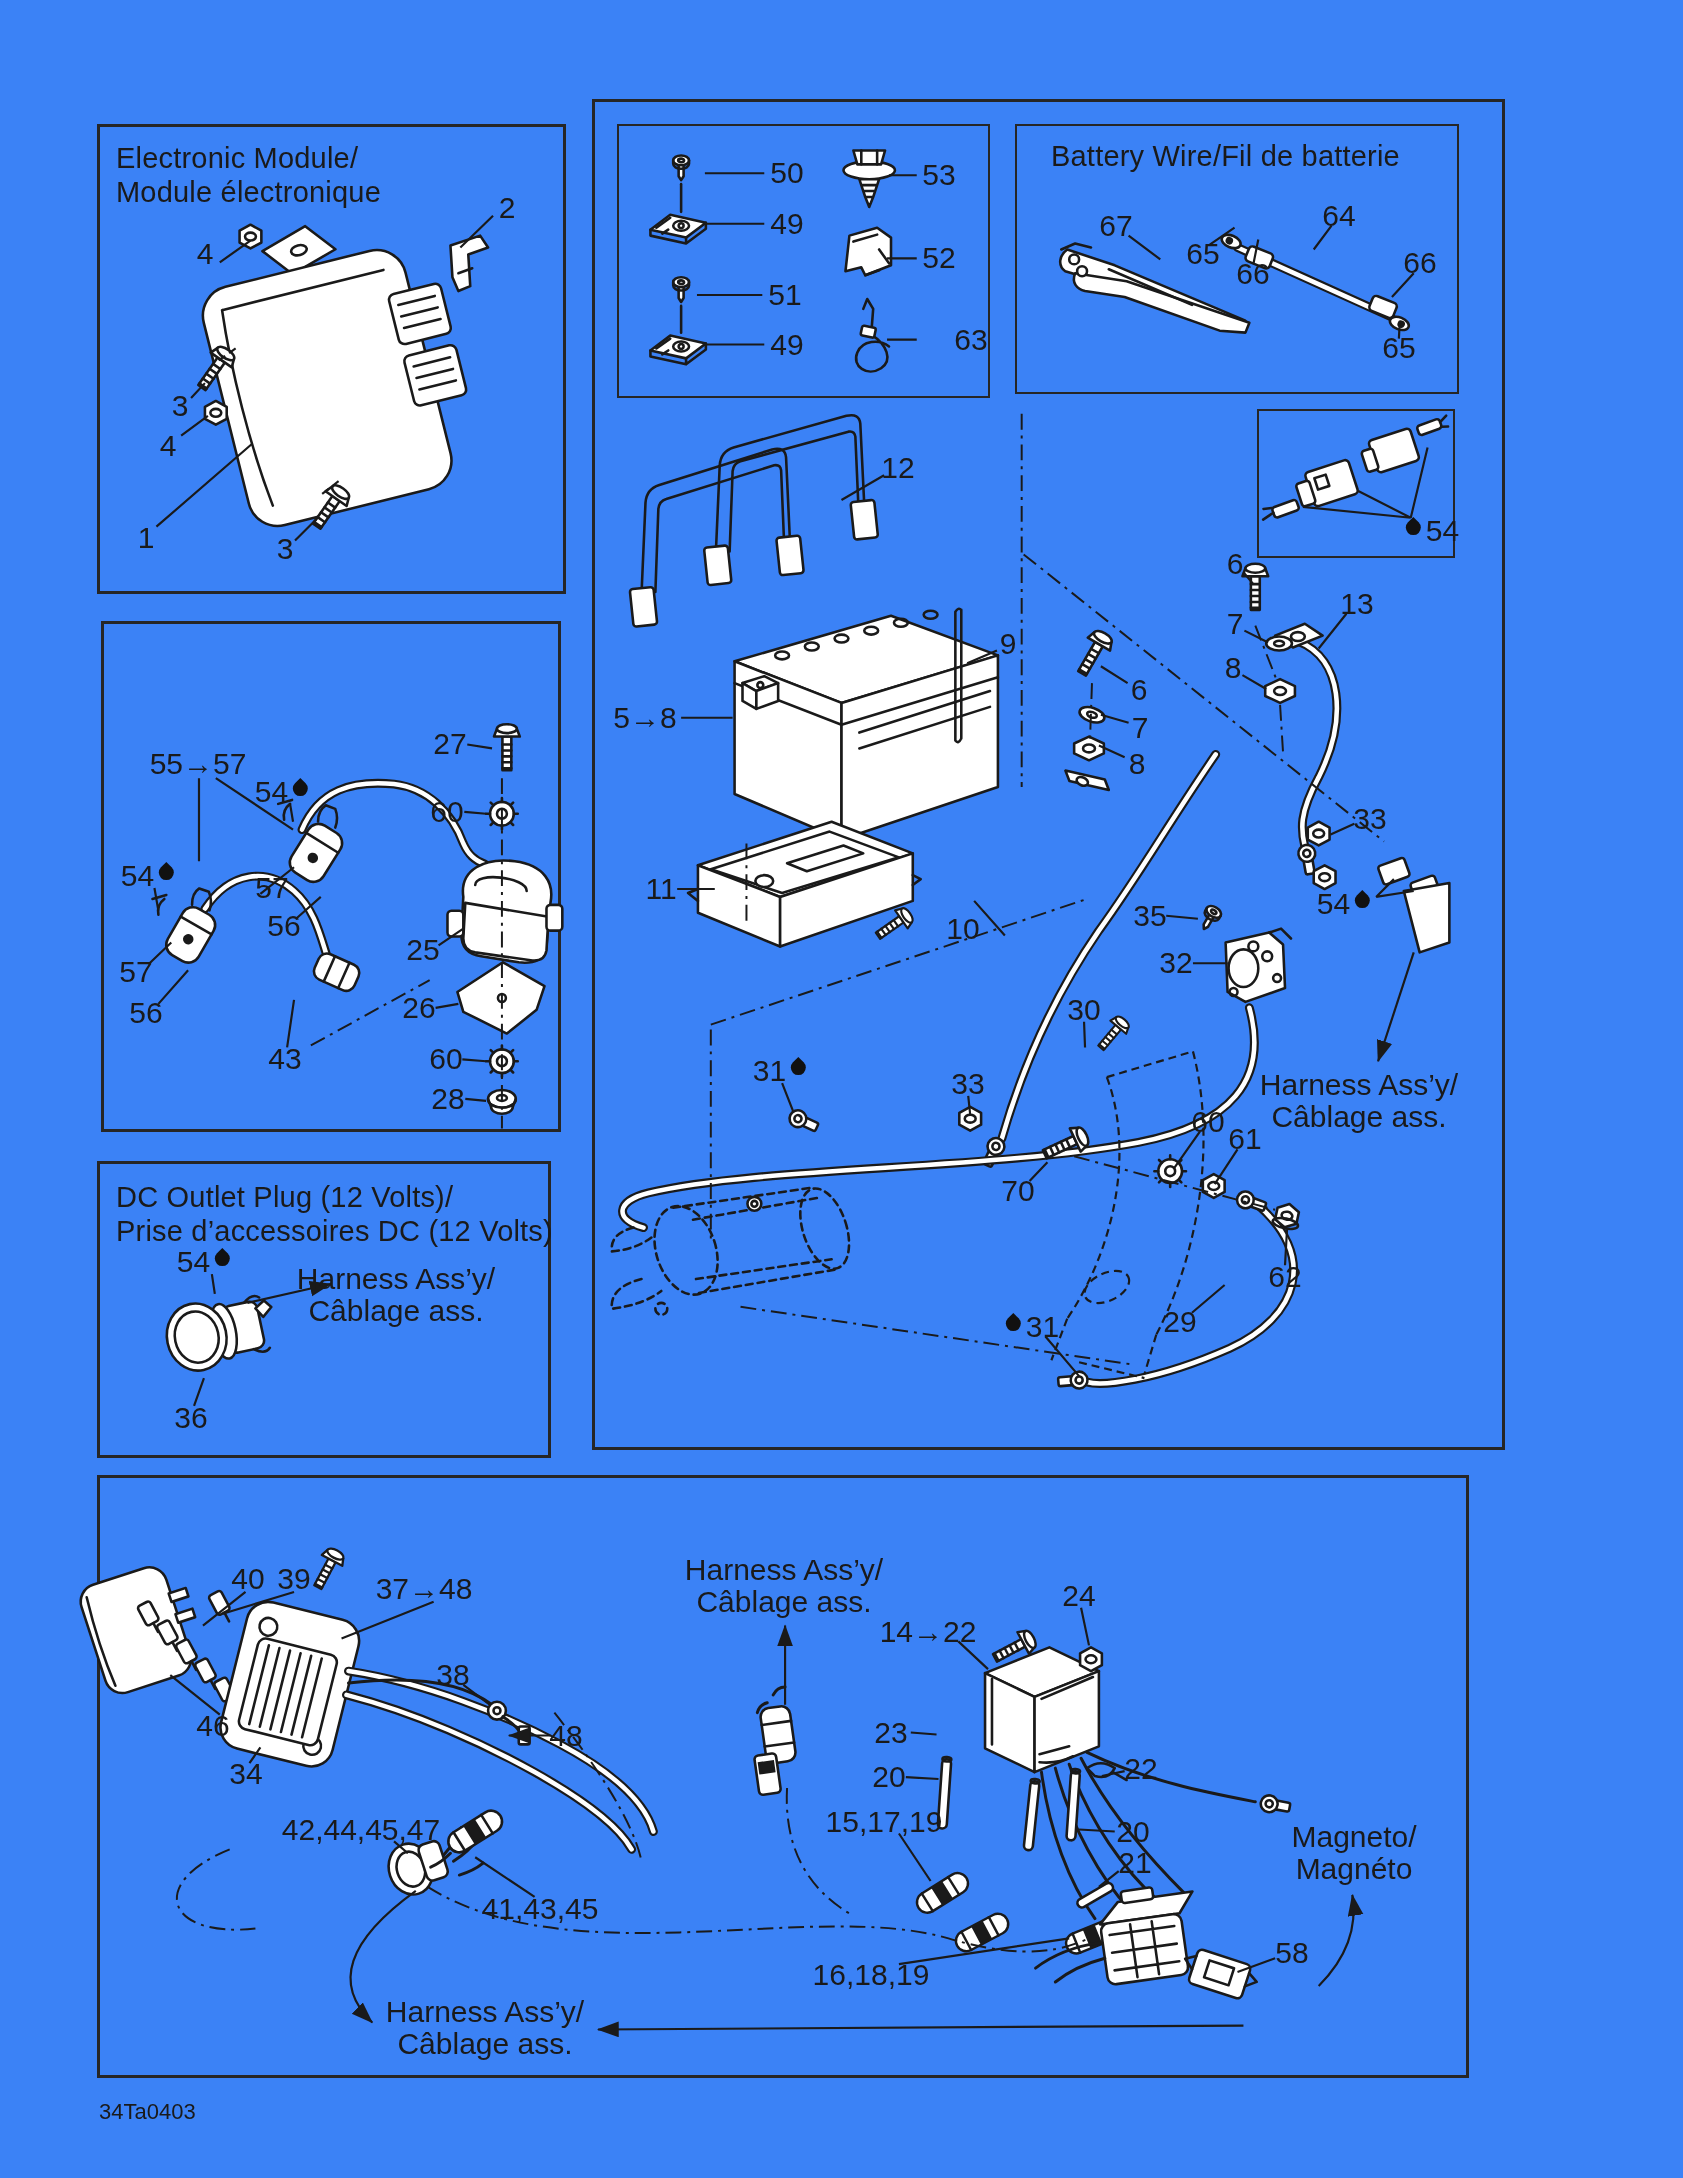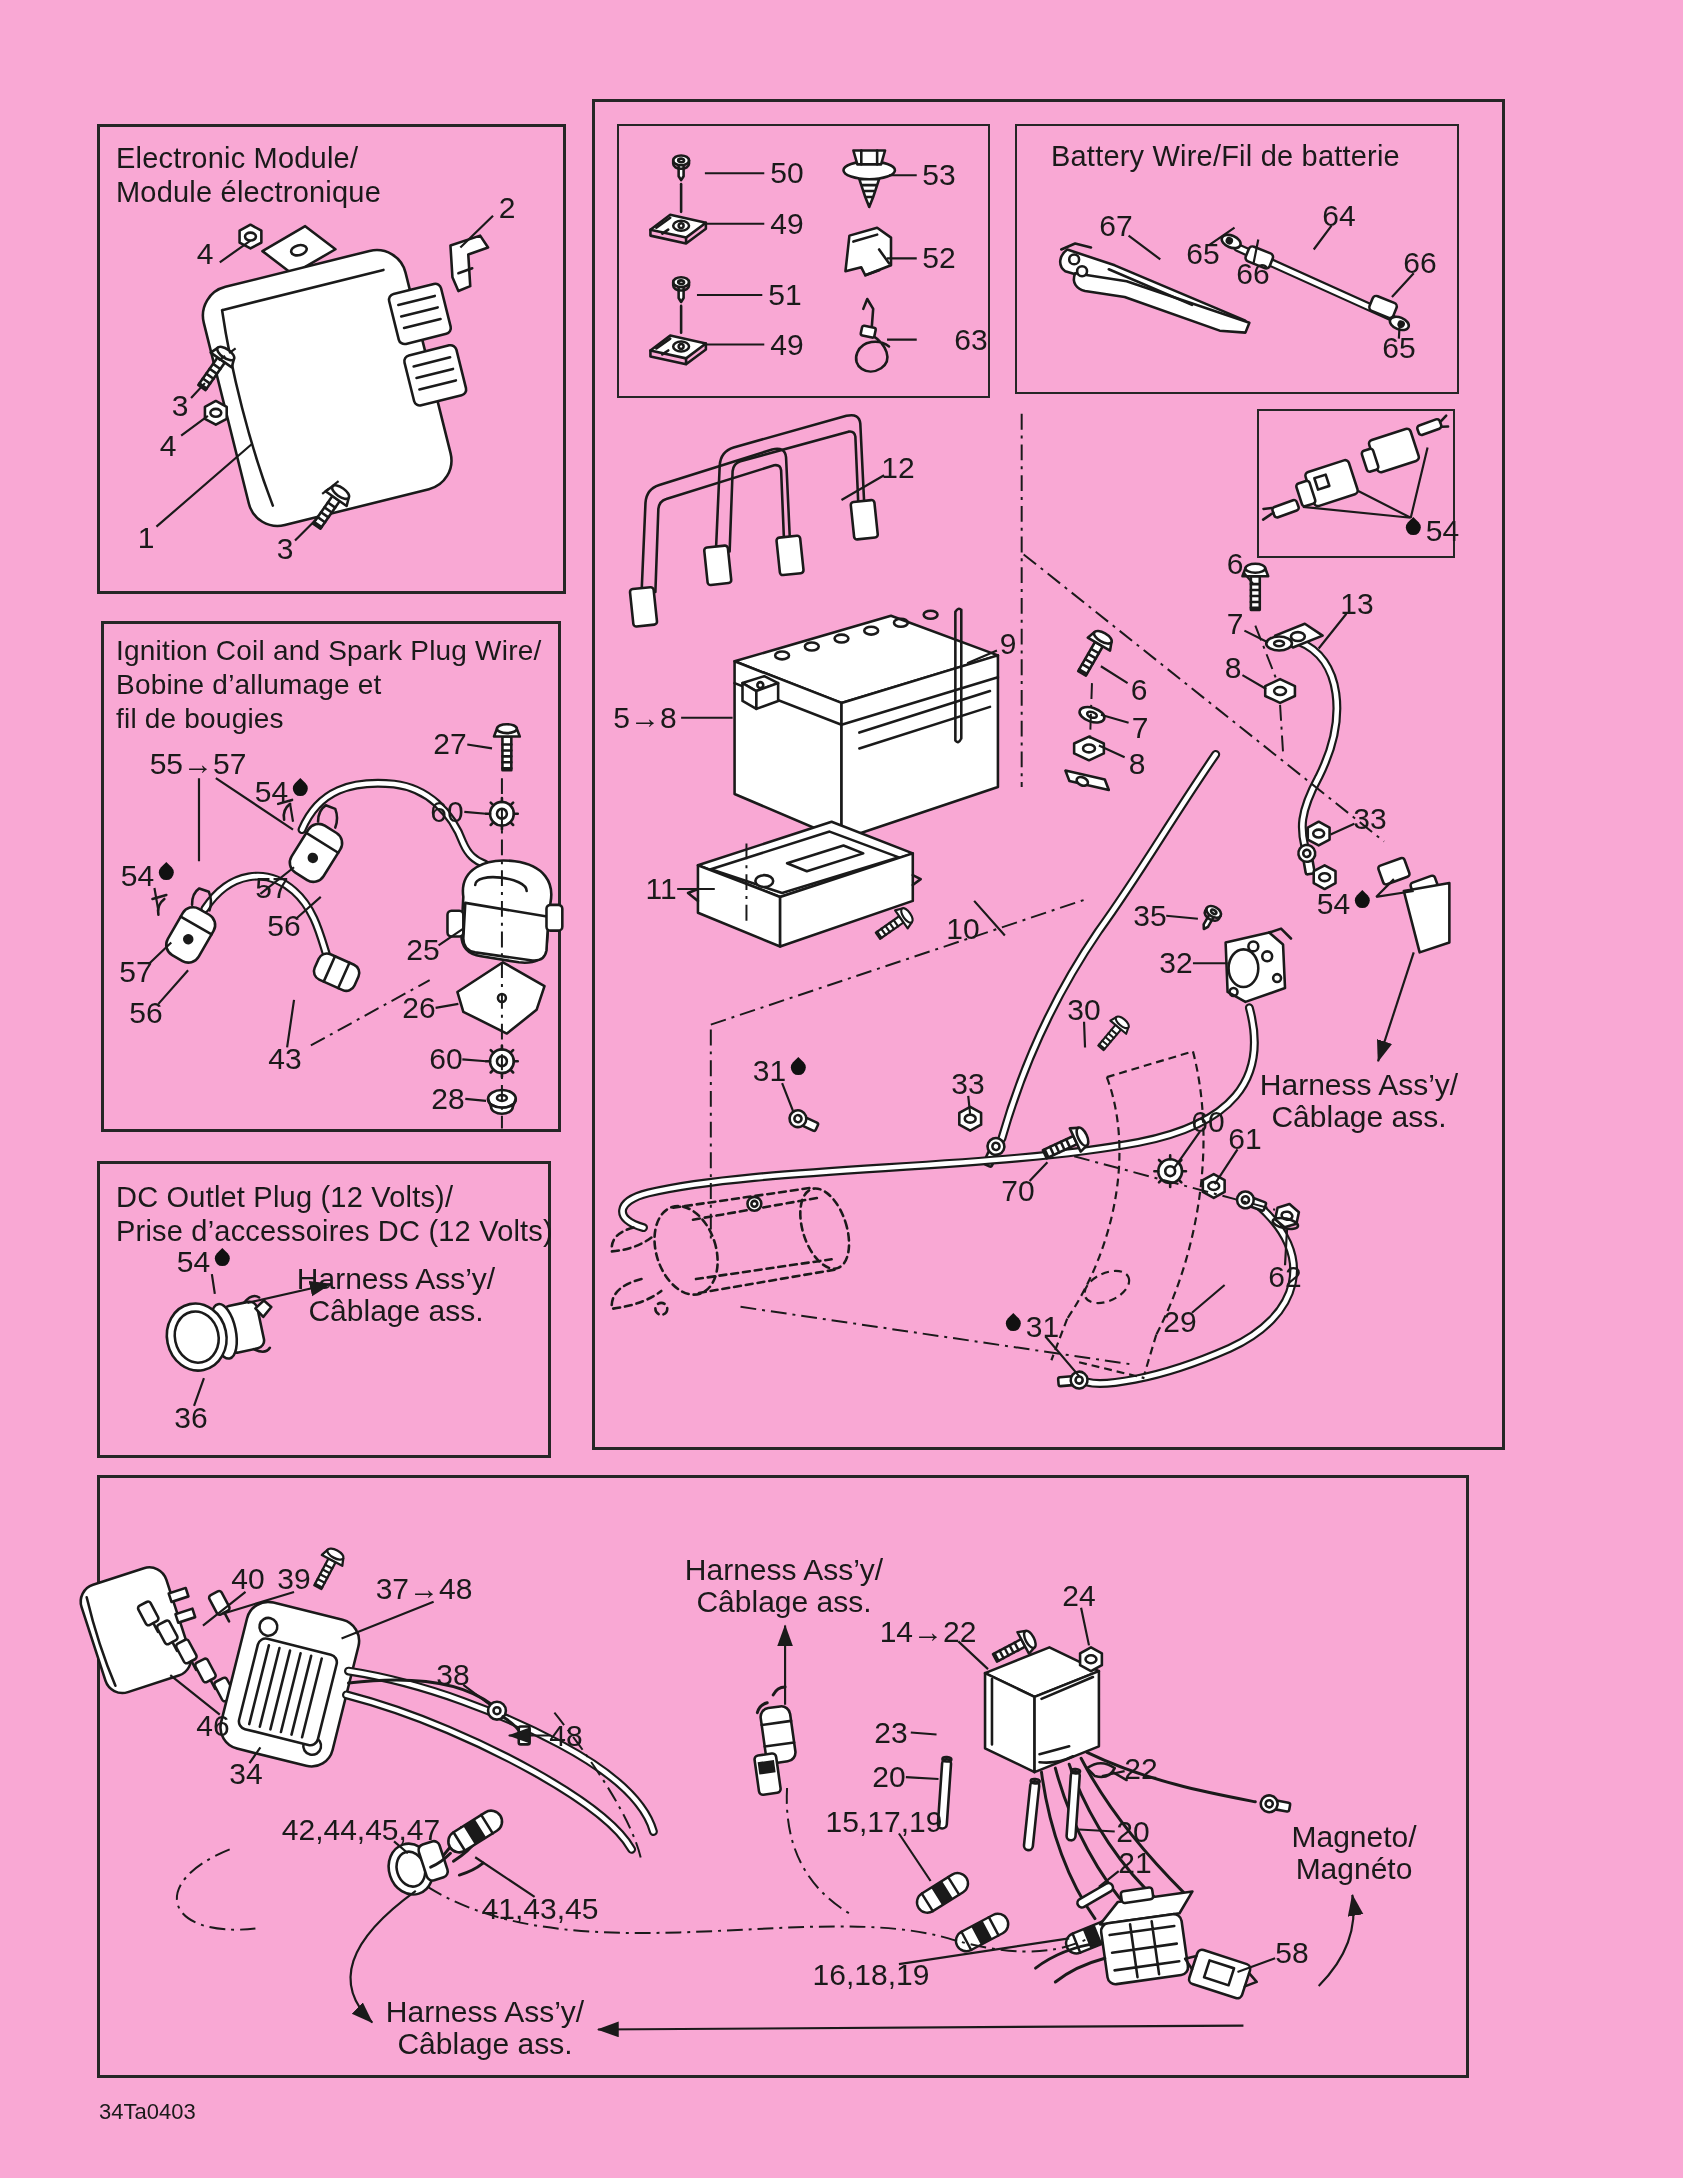--- a/index.html
+++ b/index.html
@@ -1,16 +1,16 @@
 <!DOCTYPE html>
 <html><head>
 <meta charset="utf-8">
 <style>
   html,body{margin:0;padding:0;background:#e8e8e8;}
-  .page{position:relative;width:1683px;height:2178px;background:#f9a8d4;overflow:hidden;
+  .page{position:relative;width:1683px;height:2178px;background:#3b82f6;overflow:hidden;
         font-family:"Liberation Sans", sans-serif;color:#1a1a1a;}
   .art{position:absolute;left:0;top:0;}
   .pbox{position:absolute;border:3px solid #262626;box-sizing:border-box;}
   .ptitle{position:absolute;font-size:29px;line-height:34px;white-space:pre-line;letter-spacing:0.2px;}
   .callout-layer{position:absolute;left:0;top:0;width:100%;height:100%;}
   .callout{position:absolute;transform:translate(-50%,-50%);display:flex;align-items:center;
            font-size:30px;line-height:1.06;white-space:pre-line;text-align:center;}
   .drop{width:15px;height:15px;background:#111;border-radius:0 50% 50% 50%;
         transform:rotate(45deg);display:inline-block;margin:0 5px 6px 5px;flex:0 0 auto;}
   .partcode{position:absolute;font-size:22px;}
@@ -35,23 +35,20 @@
   <div class="pbox" style="left:617px;top:124px;width:373px;height:274px;border-width:2.5px;"></div>
   <div class="pbox" style="left:1015px;top:124px;width:444px;height:270px;border-width:2.5px;"></div>
   <div class="pbox" style="left:1257px;top:409px;width:198px;height:149px;border-width:2.5px;"></div>
   <div class="pbox" style="left:101px;top:621px;width:460px;height:511px;"></div>
   <div class="pbox" style="left:97px;top:1161px;width:454px;height:297px;"></div>
   <div class="pbox" style="left:97px;top:1475px;width:1372px;height:603px;"></div>
 
   <div class="ptitle" style="left:116px;top:141px;">Electronic Module/
 Module électronique</div>
   <div class="ptitle" style="left:1051px;top:139px;">Battery Wire/Fil de batterie</div>
-  <div class="ptitle" style="left:116px;top:634px;font-size:28px;">Ignition Coil and Spark Plug Wire/
-Bobine d’allumage et
-fil de bougies</div>
   <div class="ptitle" style="left:116px;top:1180px;">DC Outlet Plug (12 Volts)/
 Prise d’accessoires DC (12 Volts)</div>
 
   <svg class="art" width="1683" height="2178" viewBox="0 0 1700 2200">
     <defs>
       <marker id="ah" markerUnits="userSpaceOnUse" markerWidth="24" markerHeight="18" refX="21" refY="8" orient="auto">
         <path d="M0,0 L22,8 L0,16 z" fill="#1a1a1a"></path>
       </marker>
       <g id="nut">
           <polygon class="f" points="-11,-6 0,-12 11,-6 11,6 0,12 -11,6"></polygon>

